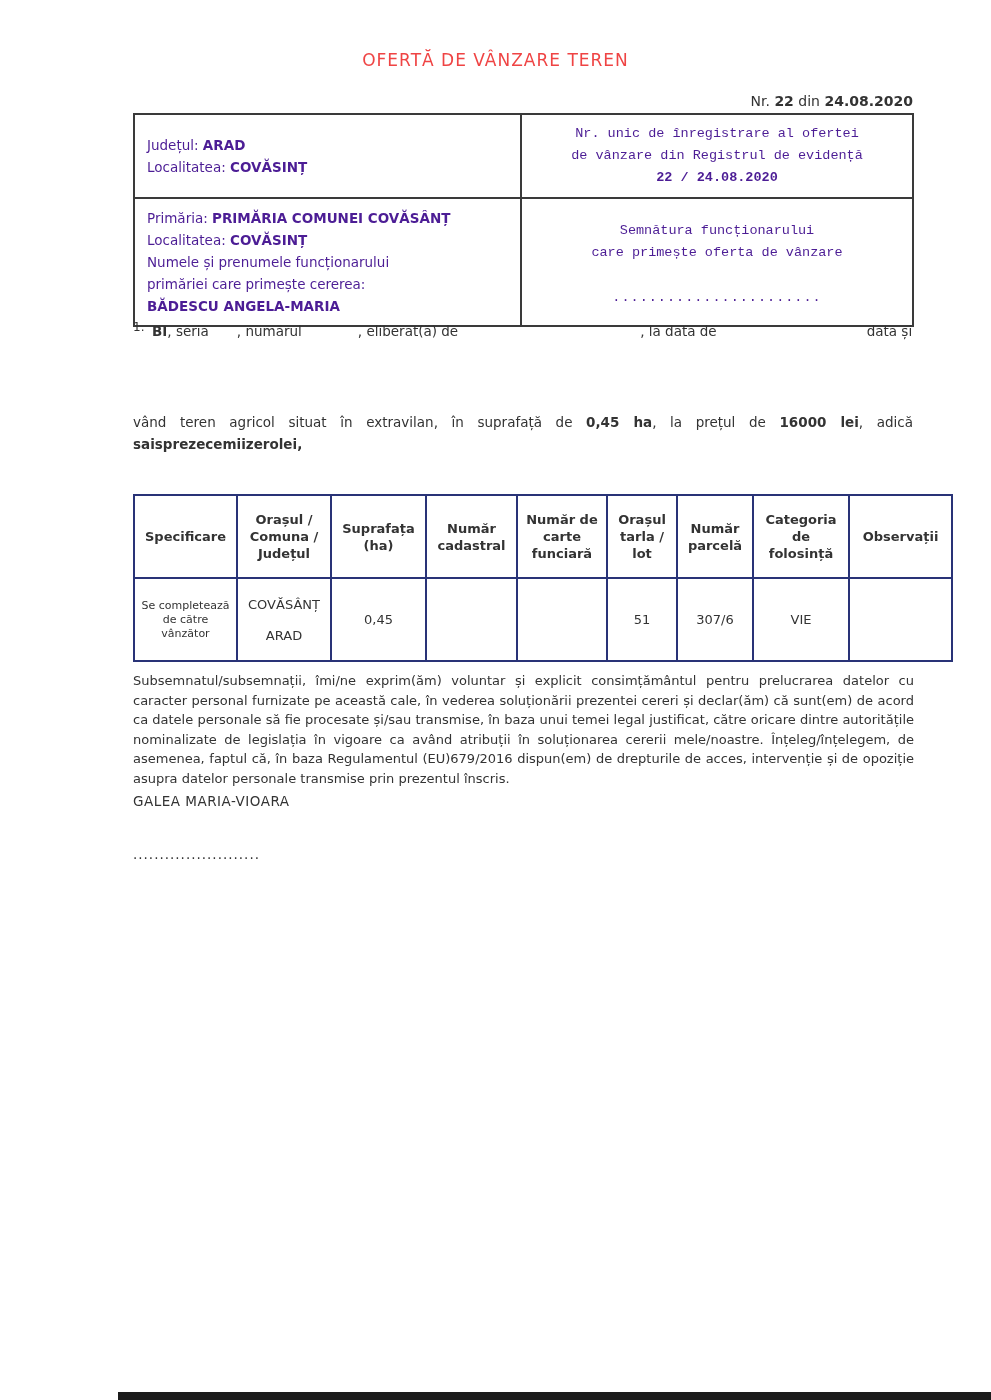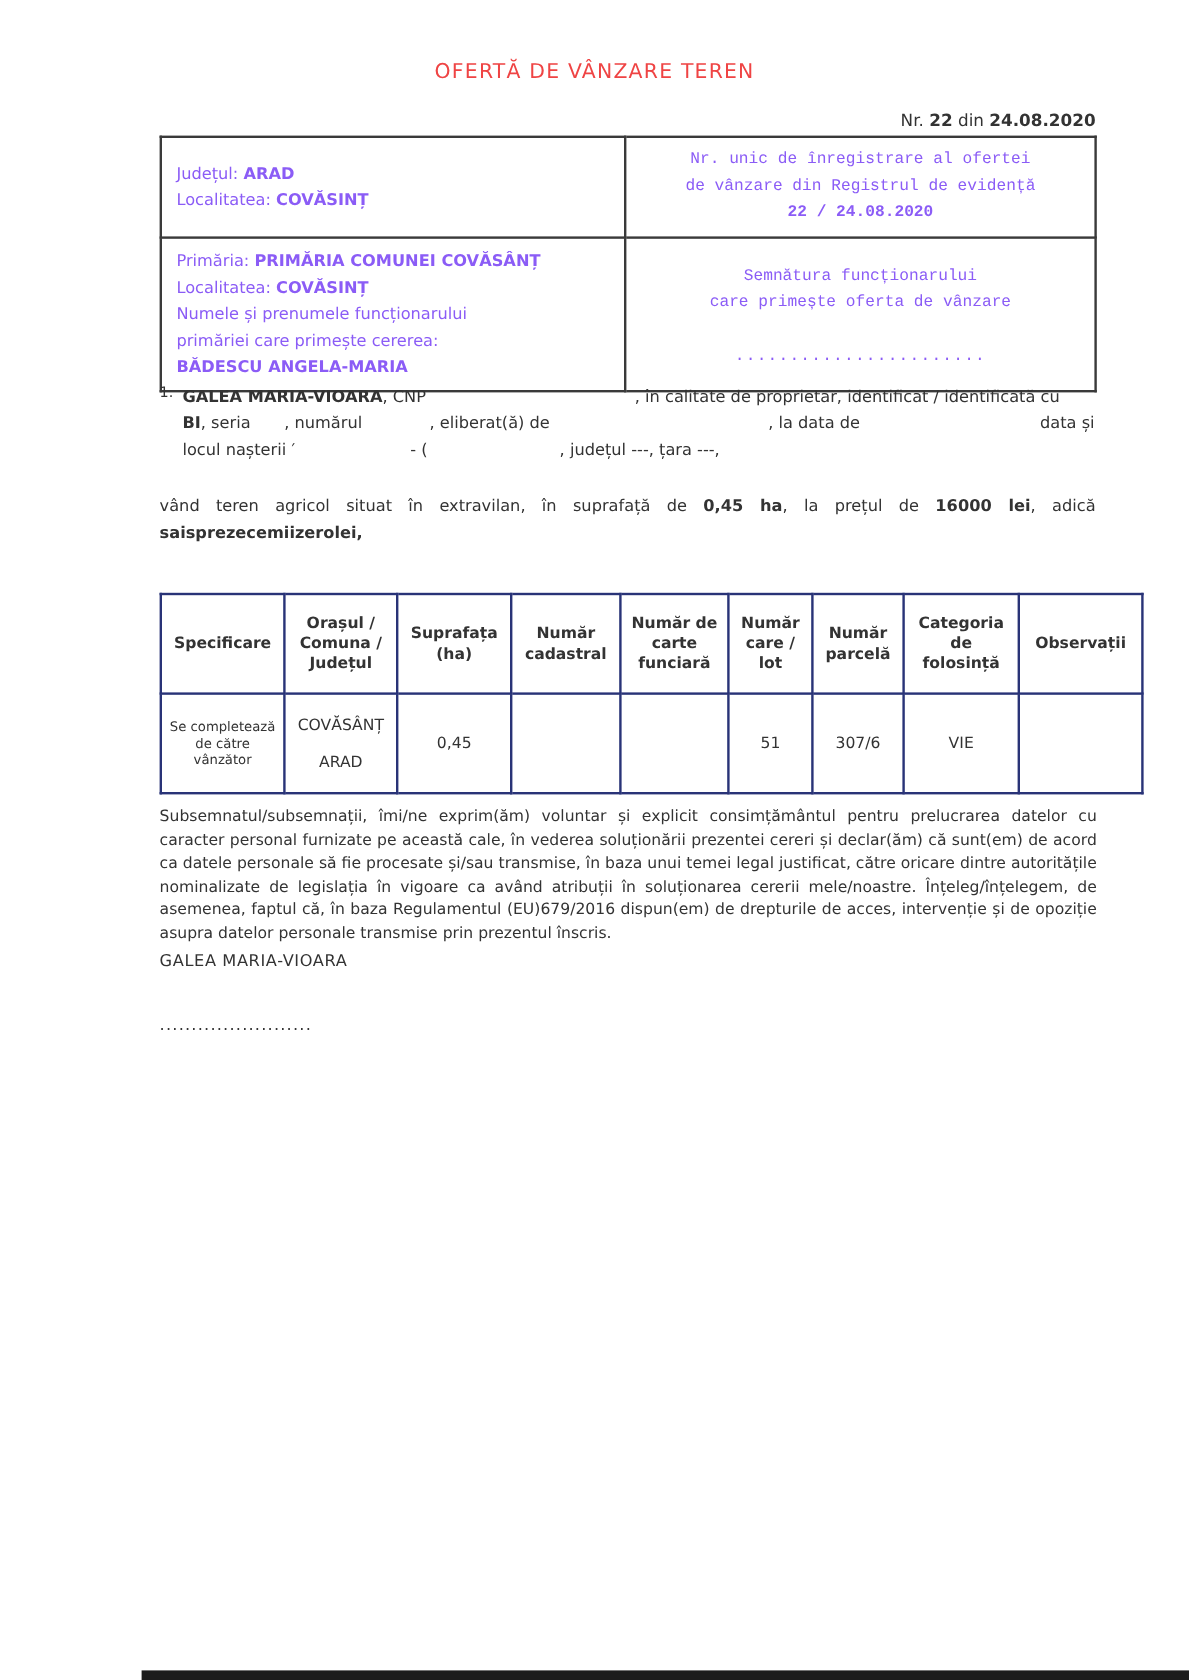--- a/index.html
+++ b/index.html
@@ -27,21 +27,21 @@
     font-size: 14px;
   }
   .reg-line b { font-weight: bold; }
 
   
   .header-table {
     position: absolute;
     top: 113px; left: 133px; width: 781px;
     border-collapse: collapse;
     font-size: 13.5px;
-    color: #8b5cf6;
+    color: #4c1d95;
   }
   .header-table td {
     border: 2px solid #3a3a3a;
     vertical-align: middle;
     padding: 8px 12px;
   }
   .header-table td.right-cell { text-align: center; font-family: Liberation Mono, monospace; }
   .header-table .r1 td { height: 77px; }
   .header-table .r2 td { height: 122px; }
   .header-table .line { line-height: 22px; }
@@ -180,27 +180,21 @@
         <div class="hsig-dots">.......................</div>
       </td>
     </tr>
   </tbody>
     </table>
 
   <div class="decl">
     <span class="item-no">1.</span>
     <div class="decl-text">
       <div>
-        <b>GALEA MARIA-VIOARA</b><span>, CNP</span><span class="gap" style="width:174px;"></span><span>, în calitate de proprietar, identificat / identificată cu</span>
-      </div>
-      <div>
         <b>BI</b><span>, seria</span><span class="gap" style="width:28px;"></span><span>, numărul</span><span class="gap" style="width:56px;"></span><span>, eliberat(ă) de</span><span class="gap" style="width:182px;"></span><span>, la data de</span><span class="gap" style="width:150px;"></span><span>data și</span>
-      </div>
-      <div>
-        <span>locul nașterii ′</span><span class="gap" style="width:96px;"></span><span>- (</span><span class="gap" style="width:110px;"></span><span>, județul ---, țara ---,</span>
       </div>
     </div>
   </div>
 
   <div class="sale-par">
     <div class="sale-line1"><span>vând teren agricol situat în extravilan, în suprafață de </span><b>0,45 ha</b><span>, la prețul de </span><b>16000 lei</b><span>, adică</span></div>
     <div><b>saisprezecemiizerolei,</b></div>
   </div>
 
 
@@ -216,21 +210,21 @@
         <col style="width:96px;">
         <col style="width:103px;">
     </colgroup>
     <tbody>
         <tr class="hdr">
       <td>Specificare</td>
       <td>Orașul / Comuna / Județul</td>
       <td>Suprafața (ha)</td>
       <td>Număr cadastral</td>
       <td>Număr de carte funciară</td>
-      <td>Număr care / lot</td>
+      <td>Orașul tarla / lot</td>
       <td>Număr parcelă</td>
       <td>Categoria de folosință</td>
       <td>Observații</td>
     </tr>
     <tr>
       <td class="seller-note">Se completează de către vânzător</td>
       <td>
         <span class="city-line">COVĂSÂNȚ</span>
         <span class="county-line">ARAD</span>
       </td>

